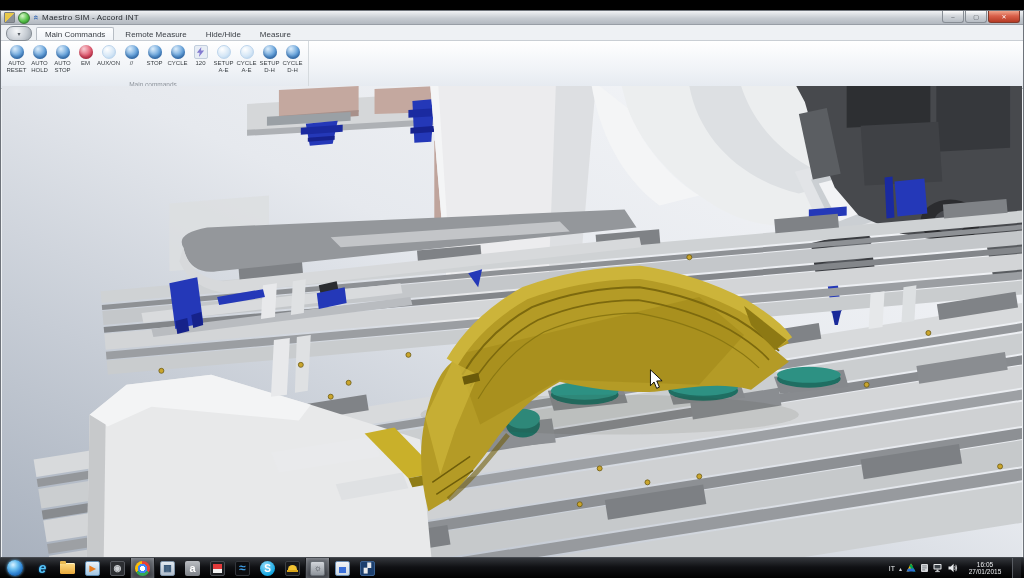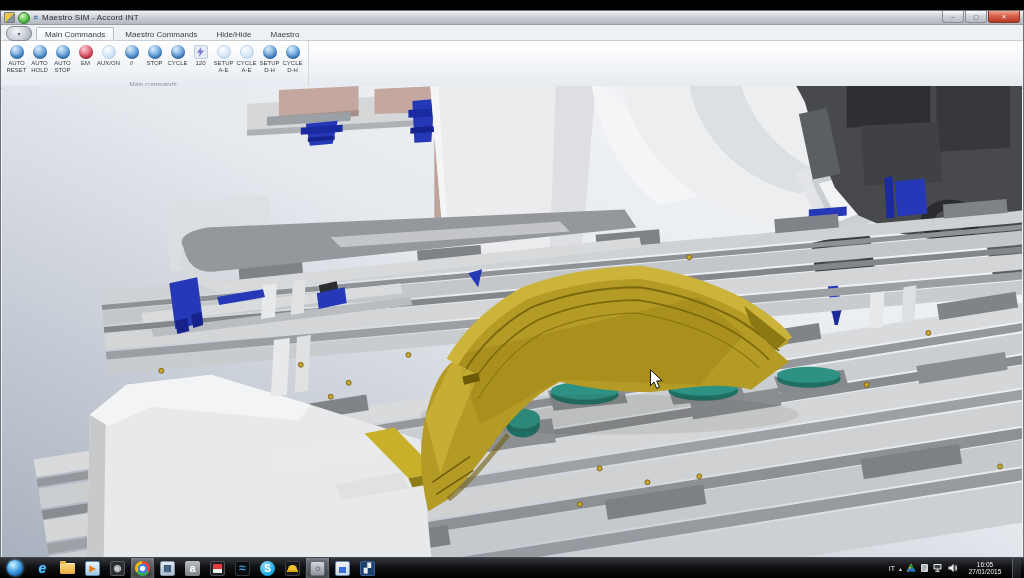--- a/index.html
+++ b/index.html
@@ -117,23 +117,23 @@
       <span class="wc">–</span>
       <span class="wc">▢</span>
       <span class="wc close">✕</span>
     </div>
   </div>
 
   <div class="tabrow">
     <span class="orb">▾</span>
     <span class="tab">File</span>
     <span class="tab active">Main Commands</span>
-    <span class="tab">Maestro Commands</span>
+    <span class="tab">Remote Measure</span>
     <span class="tab">Hide/Hide</span>
-    <span class="tab">Maestro</span>
+    <span class="tab">Measure</span>
   </div>
 
   <div class="ribbon">
     <div class="rgroup">
       <div class="rbtn">
           <span class="sphere blue"></span>
           <span class="rlabel">AUTO
 RESET</span>
         </div>
       <div class="rbtn">

